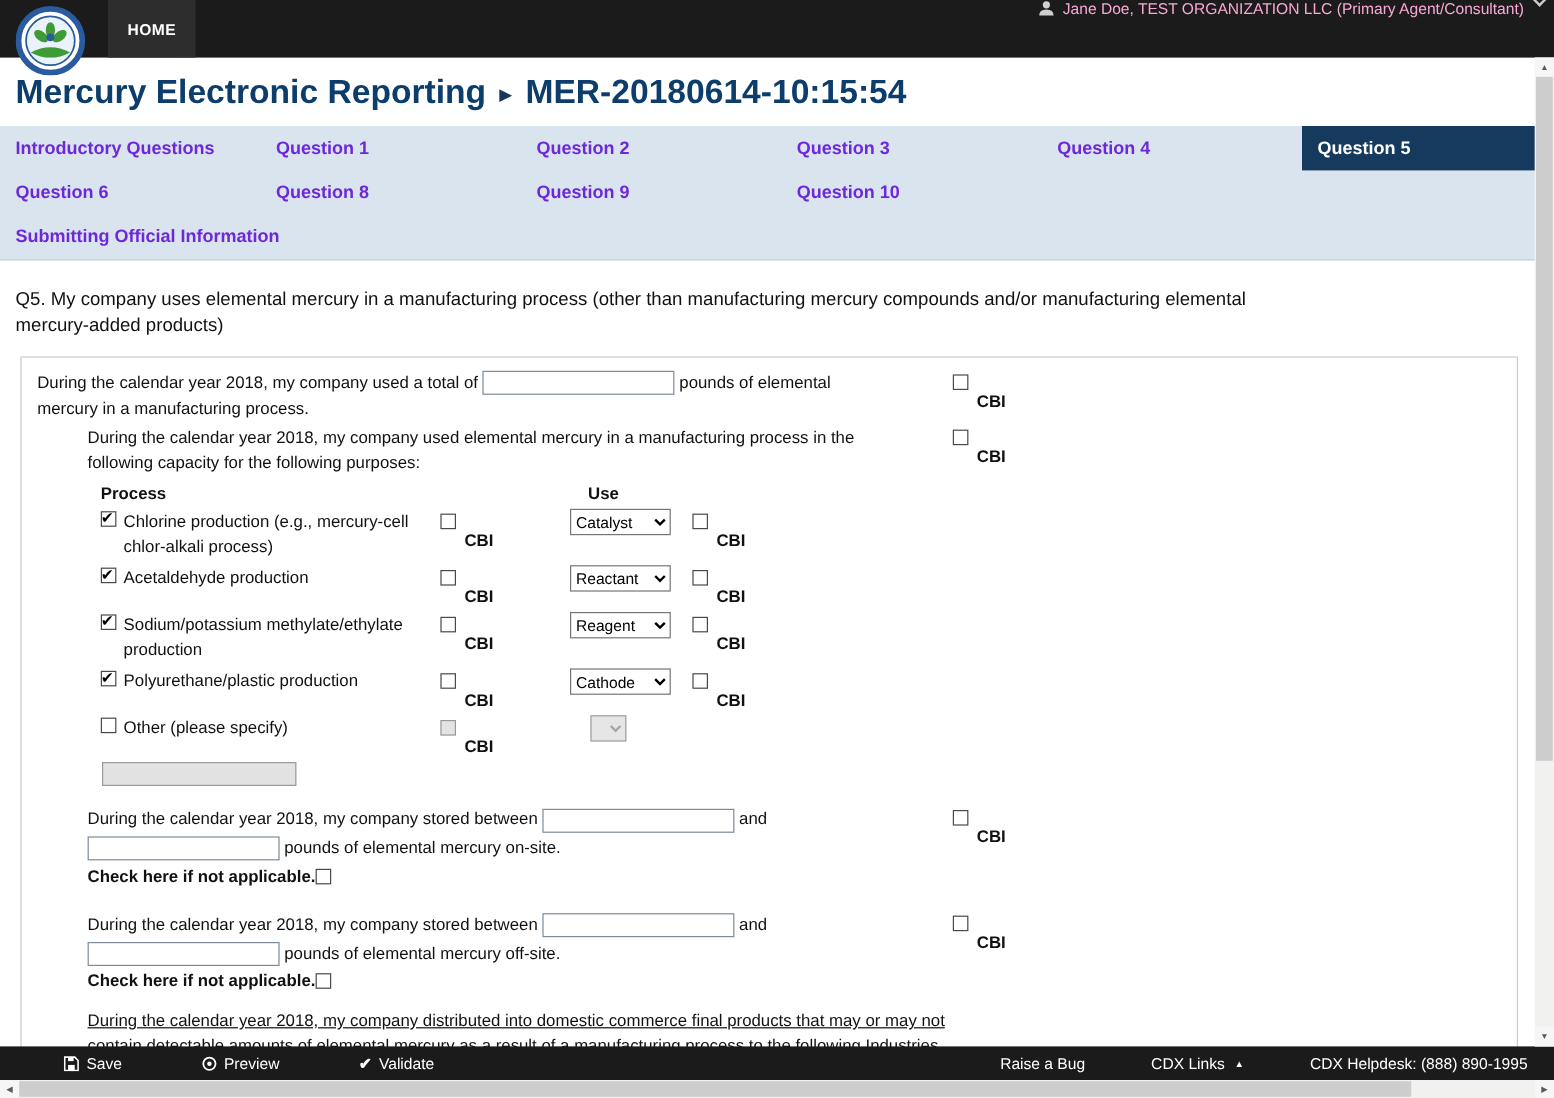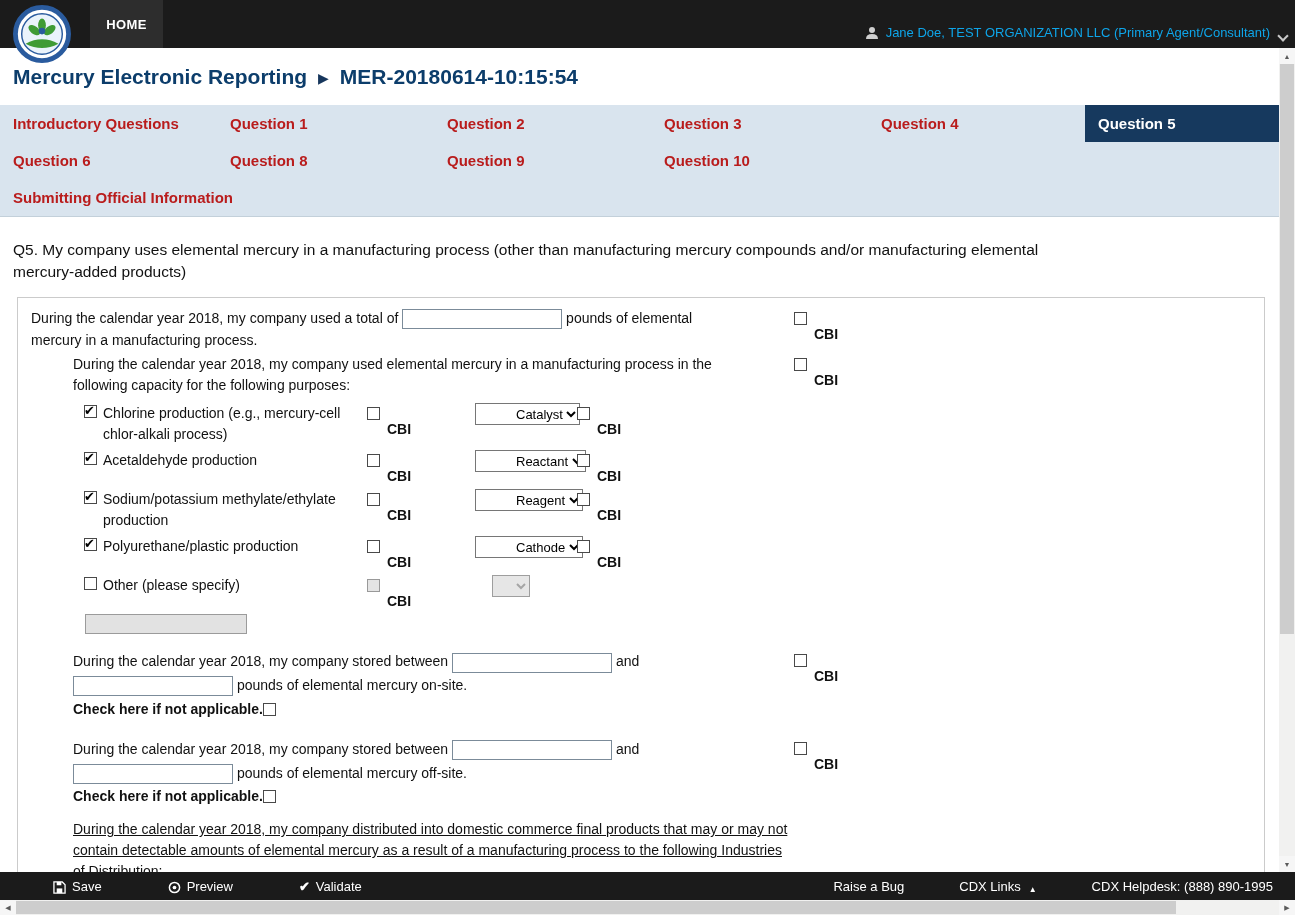--- a/index.html
+++ b/index.html
@@ -9,37 +9,37 @@
     font-family:"Liberation Sans", sans-serif; background:#ffffff; color:#111;
   }
 
   
   .header { position:absolute; top:0; left:0; width:1295px; height:48px; background:#1b1b1b; z-index:20; }
   .home-tab {
     position:absolute; left:90px; top:0; height:48px; width:73px; background:#2d2d2d;
     color:#fff; font-weight:bold; font-size:13px; display:flex; align-items:center; justify-content:center;
     letter-spacing:.4px; cursor:pointer;
   }
-  .user-box { position:absolute; right:6px; top:0; height:40px; display:flex; align-items:flex-end; gap:7px;
-    color:#0ea5e9; font-size:13px; cursor:pointer; }
+  .user-box { position:absolute; right:6px; top:0; height:40px; display:flex; align-items:flex-start; gap:7px;
+    color:#f9a8d4; font-size:13px; cursor:pointer; }
   .user-caret { width:8px; height:8px; border-right:2px solid #c9c9c9; border-bottom:2px solid #c9c9c9;
     transform:rotate(45deg); margin:-4px 2px 0 2px; }
   .epa-logo { position:absolute; left:13px; top:5px; width:58px; height:58px; z-index:30; }
 
   
   .title-bar { position:absolute; top:48px; left:0; width:1279px; height:57px; background:#fff;
     display:flex; align-items:center; padding-left:13px; }
-  .title-app, .title-id { color:#0c3d6b; font-size:21px; font-weight:bold; }
+  .title-app, .title-id { color:#0c3d6b; font-size:28px; font-weight:bold; }
   .title-sep { color:#16365c; font-size:14px; margin:2px 11px 0 11px; }
 
   
   .tabs { position:absolute; top:105px; left:0; width:1279px; background:#d9e4ee; z-index:5;
     border-bottom:1px solid #c3d0da; }
   .tab-row { display:grid; grid-template-columns:repeat(5,217px) 1fr; }
-  .tab { height:37px; line-height:37px; padding-left:13px; font-weight:bold; font-size:15px; color:#b91c1c;
+  .tab { height:37px; line-height:37px; padding-left:13px; font-weight:bold; font-size:15px; color:#6d28d9;
     cursor:pointer; white-space:nowrap; }
   .tab.active { background:#16395e; color:#ffffff; }
   .tab-row-last .tab { width:auto; }
 
   
   .content { position:absolute; top:217px; left:0; width:1279px; z-index:1; }
   .q-title { margin:22px 13px 0 13px; font-size:15.5px; line-height:1.45; max-width:1090px; color:#111; }
   .panel { margin:13px 14px 0 17px; border:1px solid #cbcbcb; background:#fff;
     position:relative; padding:10px 13px 30px 13px; font-size:14px; color:#111; }
 
@@ -57,21 +57,21 @@
   .tin-other { display:block; margin:3px 0 0 54px; width:162px; background:#e2e2e2; border:1px solid #9b9b9b; }
 
   .proc { margin:7px 0 0 53px; }
   .proc-grid { display:grid; grid-template-columns:283px 108px 102px 120px; align-items:start; margin-bottom:5px; }
   .proc-head { font-weight:bold; margin-bottom:5px; }
   .use-head { padding-left:15px; }
   .proc-label { display:flex; align-items:flex-start; gap:6px; cursor:pointer; }
   .proc-label span { width:245px; line-height:1.5; }
   .cbi-inline { display:flex; align-items:flex-start; gap:7px; font-weight:bold; cursor:pointer; padding-top:2px; }
   .sel { height:22px; min-width:84px; border:1px solid #767676; background:#fff;
-    font:13px "Liberation Sans",sans-serif;padding-left:36px; }
+    font:13px "Liberation Sans",sans-serif; }
   .sel-small { min-width:30px; width:30px; margin-left:17px; background:#dcdcdc; }
 
   .sec-stored { margin-top:16px; }
   .sec-stored .txt { margin-left:42px; width:660px; line-height:1.7;margin-top:16px; }
   .na-line b { font-weight:bold; }
   .sec-dist { margin-top:10px; }
   .sec-dist .txt { margin-left:42px; width:720px; line-height:1.5;text-decoration:underline; }
   .sec-indhead { margin:6px 0 0 42px; font-weight:bold; position:static; }
 
   input[type="checkbox"] { -webkit-appearance:none; appearance:none; width:13px; height:13px;
@@ -80,21 +80,21 @@
   input[type="checkbox"]:checked::after { content:"✔"; position:absolute; left:-1px; top:-3px;
     font-size:13px; color:#000; }
   input[type="checkbox"]:disabled { background:#e4e4e4; border-color:#999; }
   .inline-cb { display:inline-block; margin-left:5px; }
 
   
   .footer { position:absolute; left:0; bottom:15px; width:1295px; height:28px; background:#1b1b1b;
     display:flex; align-items:center; color:#fff; font-size:13px; z-index:40; padding:0 22px 0 13px; }
   .footer .f-left { display:flex; align-items:center; gap:26px; }
   .footer .f-right { margin-left:auto; display:flex; align-items:center; gap:15px; }
-  .f-item { display:flex; align-items:flex-end; gap:6px; cursor:pointer; white-space:nowrap;padding-left:40px; }
+  .f-item { display:flex; align-items:center; gap:6px; cursor:pointer; white-space:nowrap;padding-left:40px; }
   .check-glyph { font-size:13px; font-weight:bold; color:#fff; }
   .caret-up { font-size:8px; margin-left:2px; }
 
   
   .vscroll { position:absolute; top:48px; right:0; width:16px; height:824px; background:#f1f1f0; z-index:50; }
   .v-arrow { position:absolute; left:0; width:16px; height:16px; background:#f6f6f6;
     display:flex; align-items:center; justify-content:center; font-size:7px; color:#5a5a5a; cursor:pointer; }
   .v-up { top:0; }
   .v-down { bottom:0; }
   .v-thumb { position:absolute; top:16px; left:1px; width:14px; height:570px; background:#cdcdcd; cursor:pointer; }
@@ -179,20 +179,26 @@
     </div>
 
     <div class="sec sec-capacity">
       <div class="txt">During the calendar year 2018, my company used elemental mercury in a manufacturing process in the following capacity for the following purposes:</div>
       <label class="cbi">
         <input type="checkbox" style="">
         <b>CBI</b>
       </label>
 
       <div class="proc">
+        <div class="proc-grid proc-head">
+          <div>Process</div>
+          <div></div>
+          <div class="use-head">Use</div>
+          <div></div>
+        </div>
 
         <div class="proc-grid">
           <label class="proc-label">
             <input type="checkbox" checked="" style="">
             <span>Chlorine production (e.g., mercury-cell chlor-alkali process)</span>
           </label>
           <label class="cbi-inline">
             <input type="checkbox" style="">
             <b>CBI</b>
           </label>

